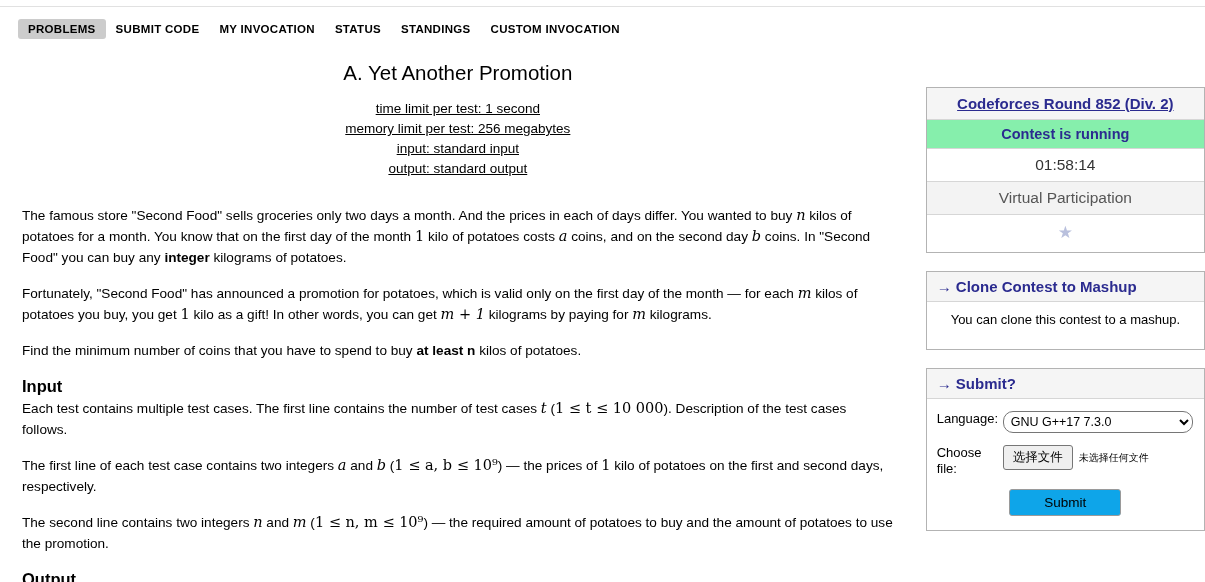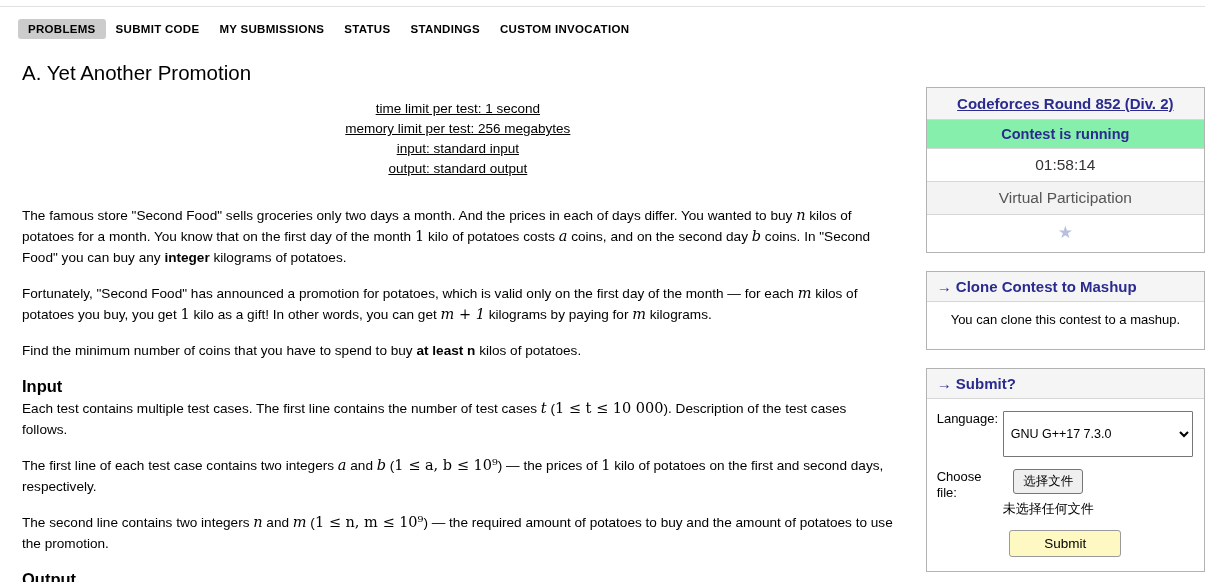--- a/index.html
+++ b/index.html
@@ -44,20 +44,21 @@
   .layout {
     display: flex;
     align-items: flex-start;
   }
   .content {
     width: 880px;
     margin-left: 22px;
     padding-top: 12px;
   }
   .problem-title {
+    text-align: center;
     font-size: 20.5px;
     font-weight: normal;
     margin: 0 0 14px 0;
     color: #000000;
   }
   .limits {
     text-align: center;
     line-height: 20px;
     font-size: 13.5px;
     color: #000;
@@ -177,66 +178,65 @@
     margin-bottom: 12px;
   }
   .form-label {
     width: 66px;
     flex: 0 0 66px;
     line-height: 16px;
   }
   .lang-select {
     font-family: "Liberation Sans", sans-serif;
     font-size: 12.5px;
-    padding: 14px 3px;
+    padding: 2px 3px;
     width: 190px;
     border: 1px solid #767676;
     background: #ffffff;
-    border-radius: 1px;
+    border-radius: 10px;
   }
   .file-row {
     display: flex;
     align-items: center;
     gap: 6px;
-    flex-direction: column;
   }
   .file-btn {
     font-size: 12.5px;
     padding: 3px 9px;
     border: 1px solid #767676;
     background: #efefef;
     border-radius: 3px;
     cursor: pointer;
   }
   .file-name {
-    font-size: 13px;
+    font-size: 10px;
     color: #000;
   }
   .submit-btn-row {
     text-align: center;
     margin-top: 4px;
   }
   .submit-btn {
     font-size: 13.5px;
     padding: 5px 34px;
     border: 1px solid #9a9a9a;
-    background: #fef9c3;
+    background: #0ea5e9;
     border-radius: 3px;
     cursor: pointer;
   }
 </style>
 </head>
 <body>
 
 <div class="topbar"></div>
 
 <div class="nav">
   <a href="#" class="active">PROBLEMS</a>
   <a href="#">SUBMIT CODE</a>
-  <a href="#">MY SUBMISSIONS</a>
+  <a href="#">MY INVOCATION</a>
   <a href="#">STATUS</a>
   <a href="#">STANDINGS</a>
   <a href="#">CUSTOM INVOCATION</a>
 </div>
 
 <div class="layout">
 
   <div class="content">
     <h1 class="problem-title">A. Yet Another Promotion</h1>
 

